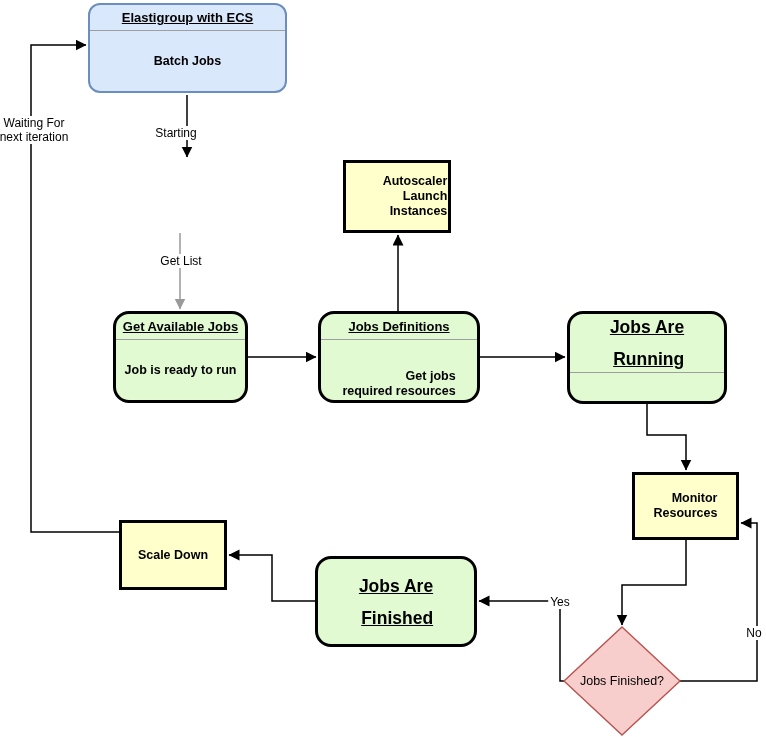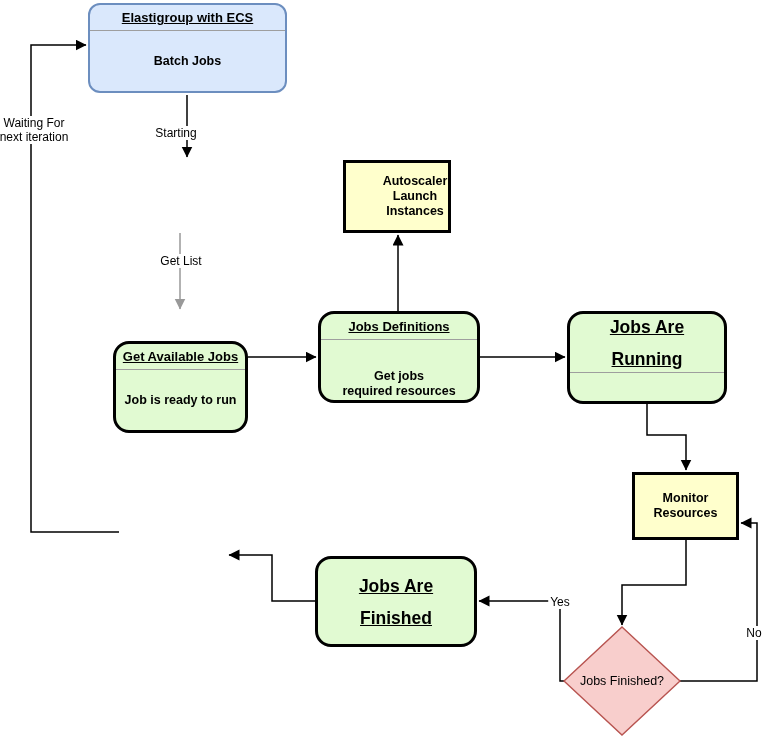--- a/index.html
+++ b/index.html
@@ -14,21 +14,21 @@
   #edges { position: absolute; left: 0; top: 0; width: 766px; height: 737px; }
   .edge { fill: none; stroke: var(--connector, #000); stroke-width: 1.5px; }
   .edge.gray { stroke: var(--connector-gray, #999); }
   #diamond-shape { fill: var(--decision-fill, #f8cecc); stroke: var(--decision-stroke, #b85450); stroke-width: 1.4px; }
 
   .node {
     position: absolute;
     box-sizing: border-box;
     display: flex;
     flex-direction: column;
-    text-align: center;
+    text-align: right;
     font-weight: bold;
     font-size: 12.5px;
     line-height: 15px;
   }
   .rect-yellow {
     background: var(--node-yellow-fill, #ffffcc);
     border: 3.5px solid #000;
     justify-content: center;
     align-items: center;
   }
@@ -122,21 +122,21 @@
     <div class="node-bodyarea">Batch Jobs</div>
   </div>
 
 
   <div class="node rect-yellow" style="left:343px; top:160px; width:108px; height:73px; white-space:pre-line;padding-left:36px;">
     <div>Autoscaler
 Launch
 Instances</div>
   </div>
 
-  <div class="node round-green" style="left:113px; top:311px; width:135px; height:92px;margin-top:30px;">
+  <div class="node round-green" style="left:113px; top:311px; width:135px; height:92px;">
     <div class="node-header">
       <span class="u">Get Available Jobs</span>
     </div>
     <div class="node-bodyarea">Job is ready to run</div>
   </div>
 
   <div class="node round-green" style="left:318px; top:311px; width:162px; height:92px;gap:28px;">
     <div class="node-header">
       <span class="u">Jobs Definitions</span>
     </div>
@@ -150,20 +150,23 @@
  Running</span>
     </div>
     <div class="center-all"></div>
   </div>
 
   <div class="node rect-yellow" style="left:632px; top:472px; width:107px; height:68px; white-space:pre-line;">
     <div>Monitor
 Resources</div>
   </div>
 
+  <div class="node rect-yellow" style="left:119px; top:520px; width:108px; height:70px;">
+    <div>Scale Down</div>
+  </div>
 
   <div class="node round-green" style="left:315px; top:556px; width:162px; height:91px;">
     <div class="center-all">
       <span class="big-title">Jobs Are 
 Finished</span>
     </div>
   </div>
 
   <div id="decision-label">Jobs Finished?</div>
 

